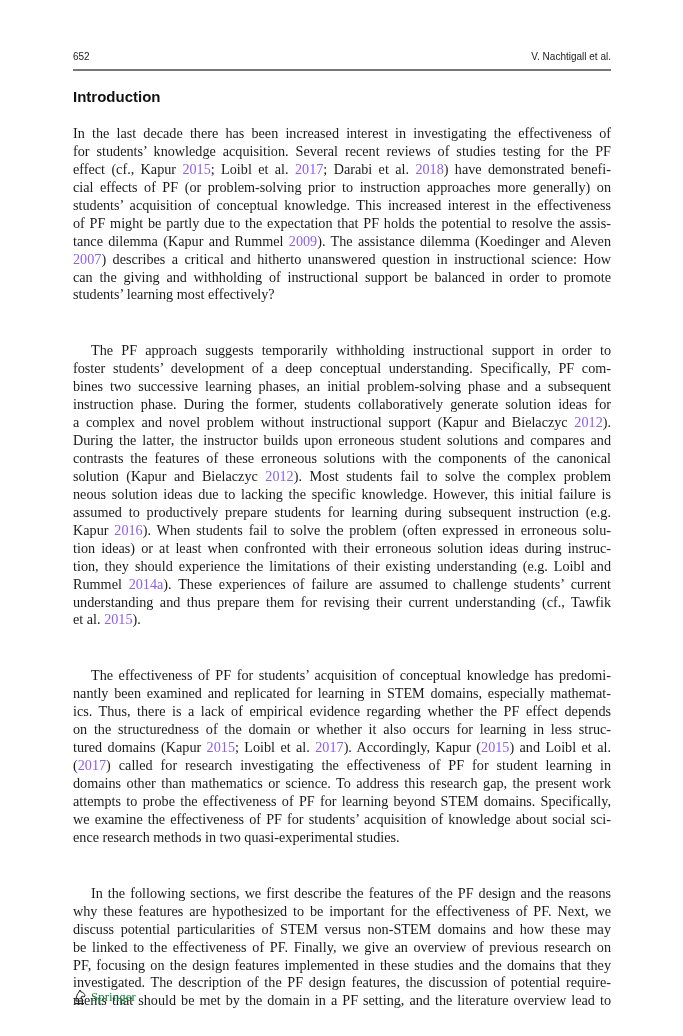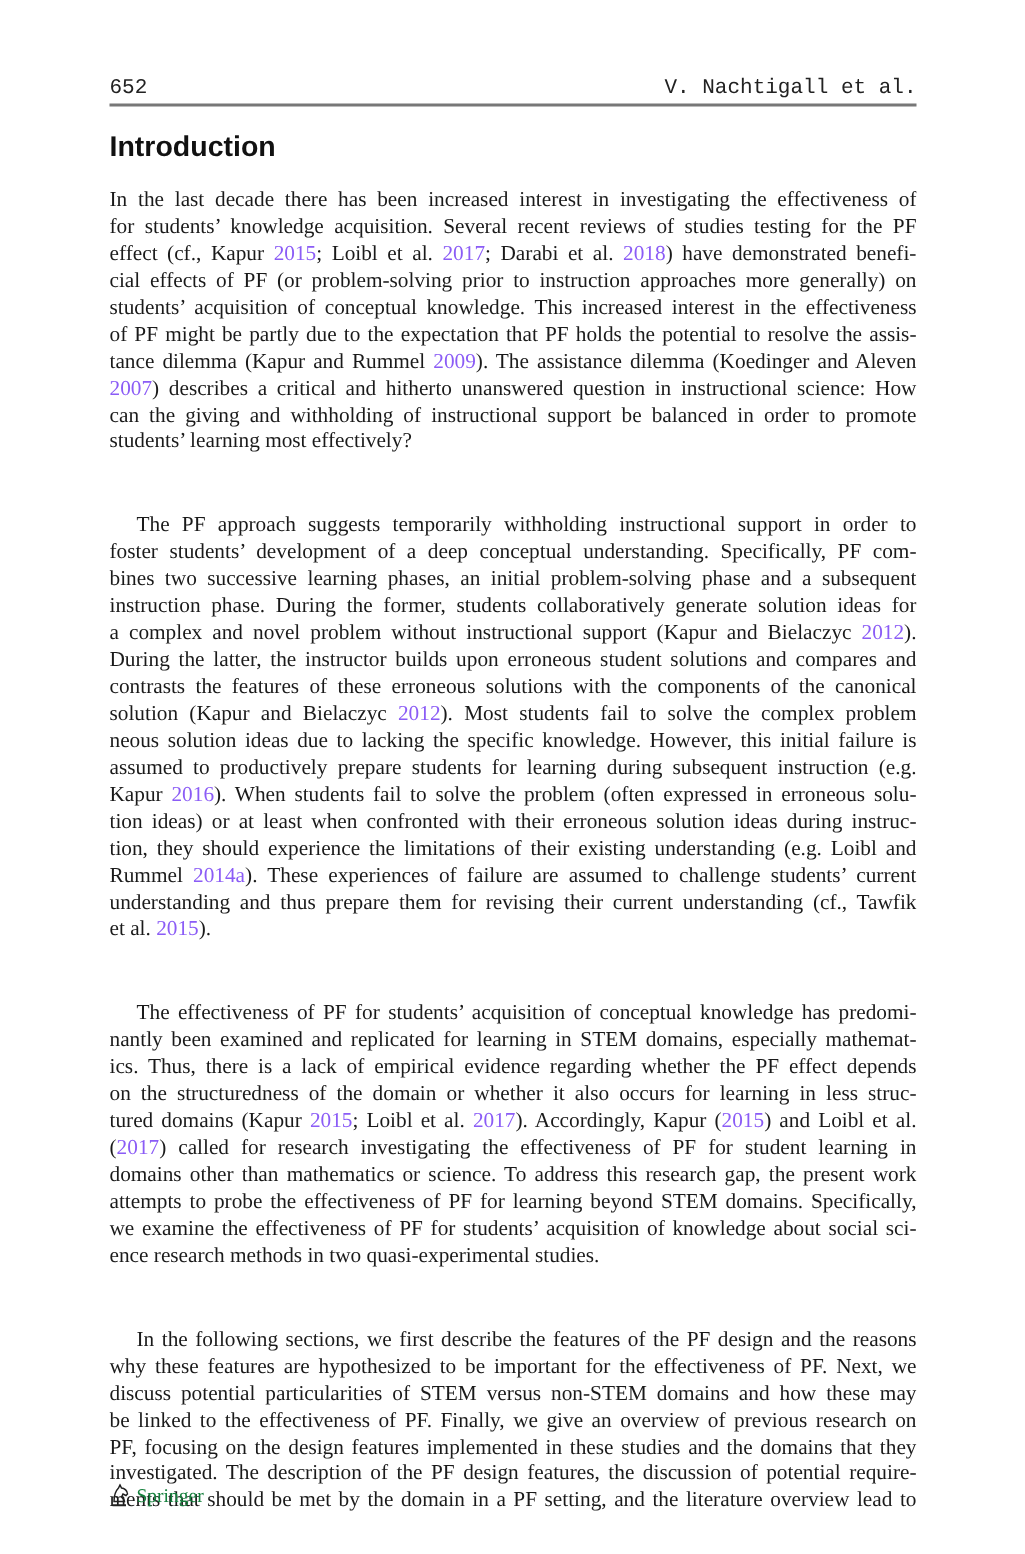--- a/index.html
+++ b/index.html
@@ -1,27 +1,27 @@
 <!DOCTYPE html>
 <html><head>
 <meta charset="utf-8">
 <style>
   html, body { margin: 0; padding: 0; background: #ffffff; }
   body { width: 683px; height: 1036px; position: relative; overflow: hidden; }
   .page { position: absolute; left: 0; top: 0; width: 683px; height: 1036px; }
   .running-head {
     position: absolute; left: 73px; top: 51px; width: 538px; height: 16px;
-    font-family: Liberation Mono, monospace; font-size: 14px; color: #222;
+    font-family: Liberation Sans, sans-serif; font-size: 10px; color: #222;
   }
   .running-head .pg { position: absolute; left: 0; top: 0; }
   .running-head .auth { position: absolute; right: 0; top: 0; margin-left: 27px; }
   .rule { position: absolute; left: 73px; top: 69px; width: 538px; height: 1.5px; background: #777; }
   .heading {
     position: absolute; left: 73px; top: 88px;
-    font-family: "Liberation Sans", sans-serif; font-weight: bold; font-size: 19px; color: #111;
+    font-family: "Liberation Sans", sans-serif; font-weight: bold; font-size: 15px; color: #111;
   }
   .body {
     position: absolute; left: 73px; top: 125px; width: 538px;
     font-family: "Liberation Serif", serif; font-size: 14.2px; color: #1a1a1a;
   }
   .line {
     height: 17.95px; line-height: 17.95px; white-space: nowrap;
     text-align: justify; text-align-last: justify; overflow: hidden;
   }
   .line.last { text-align-last: left; }

